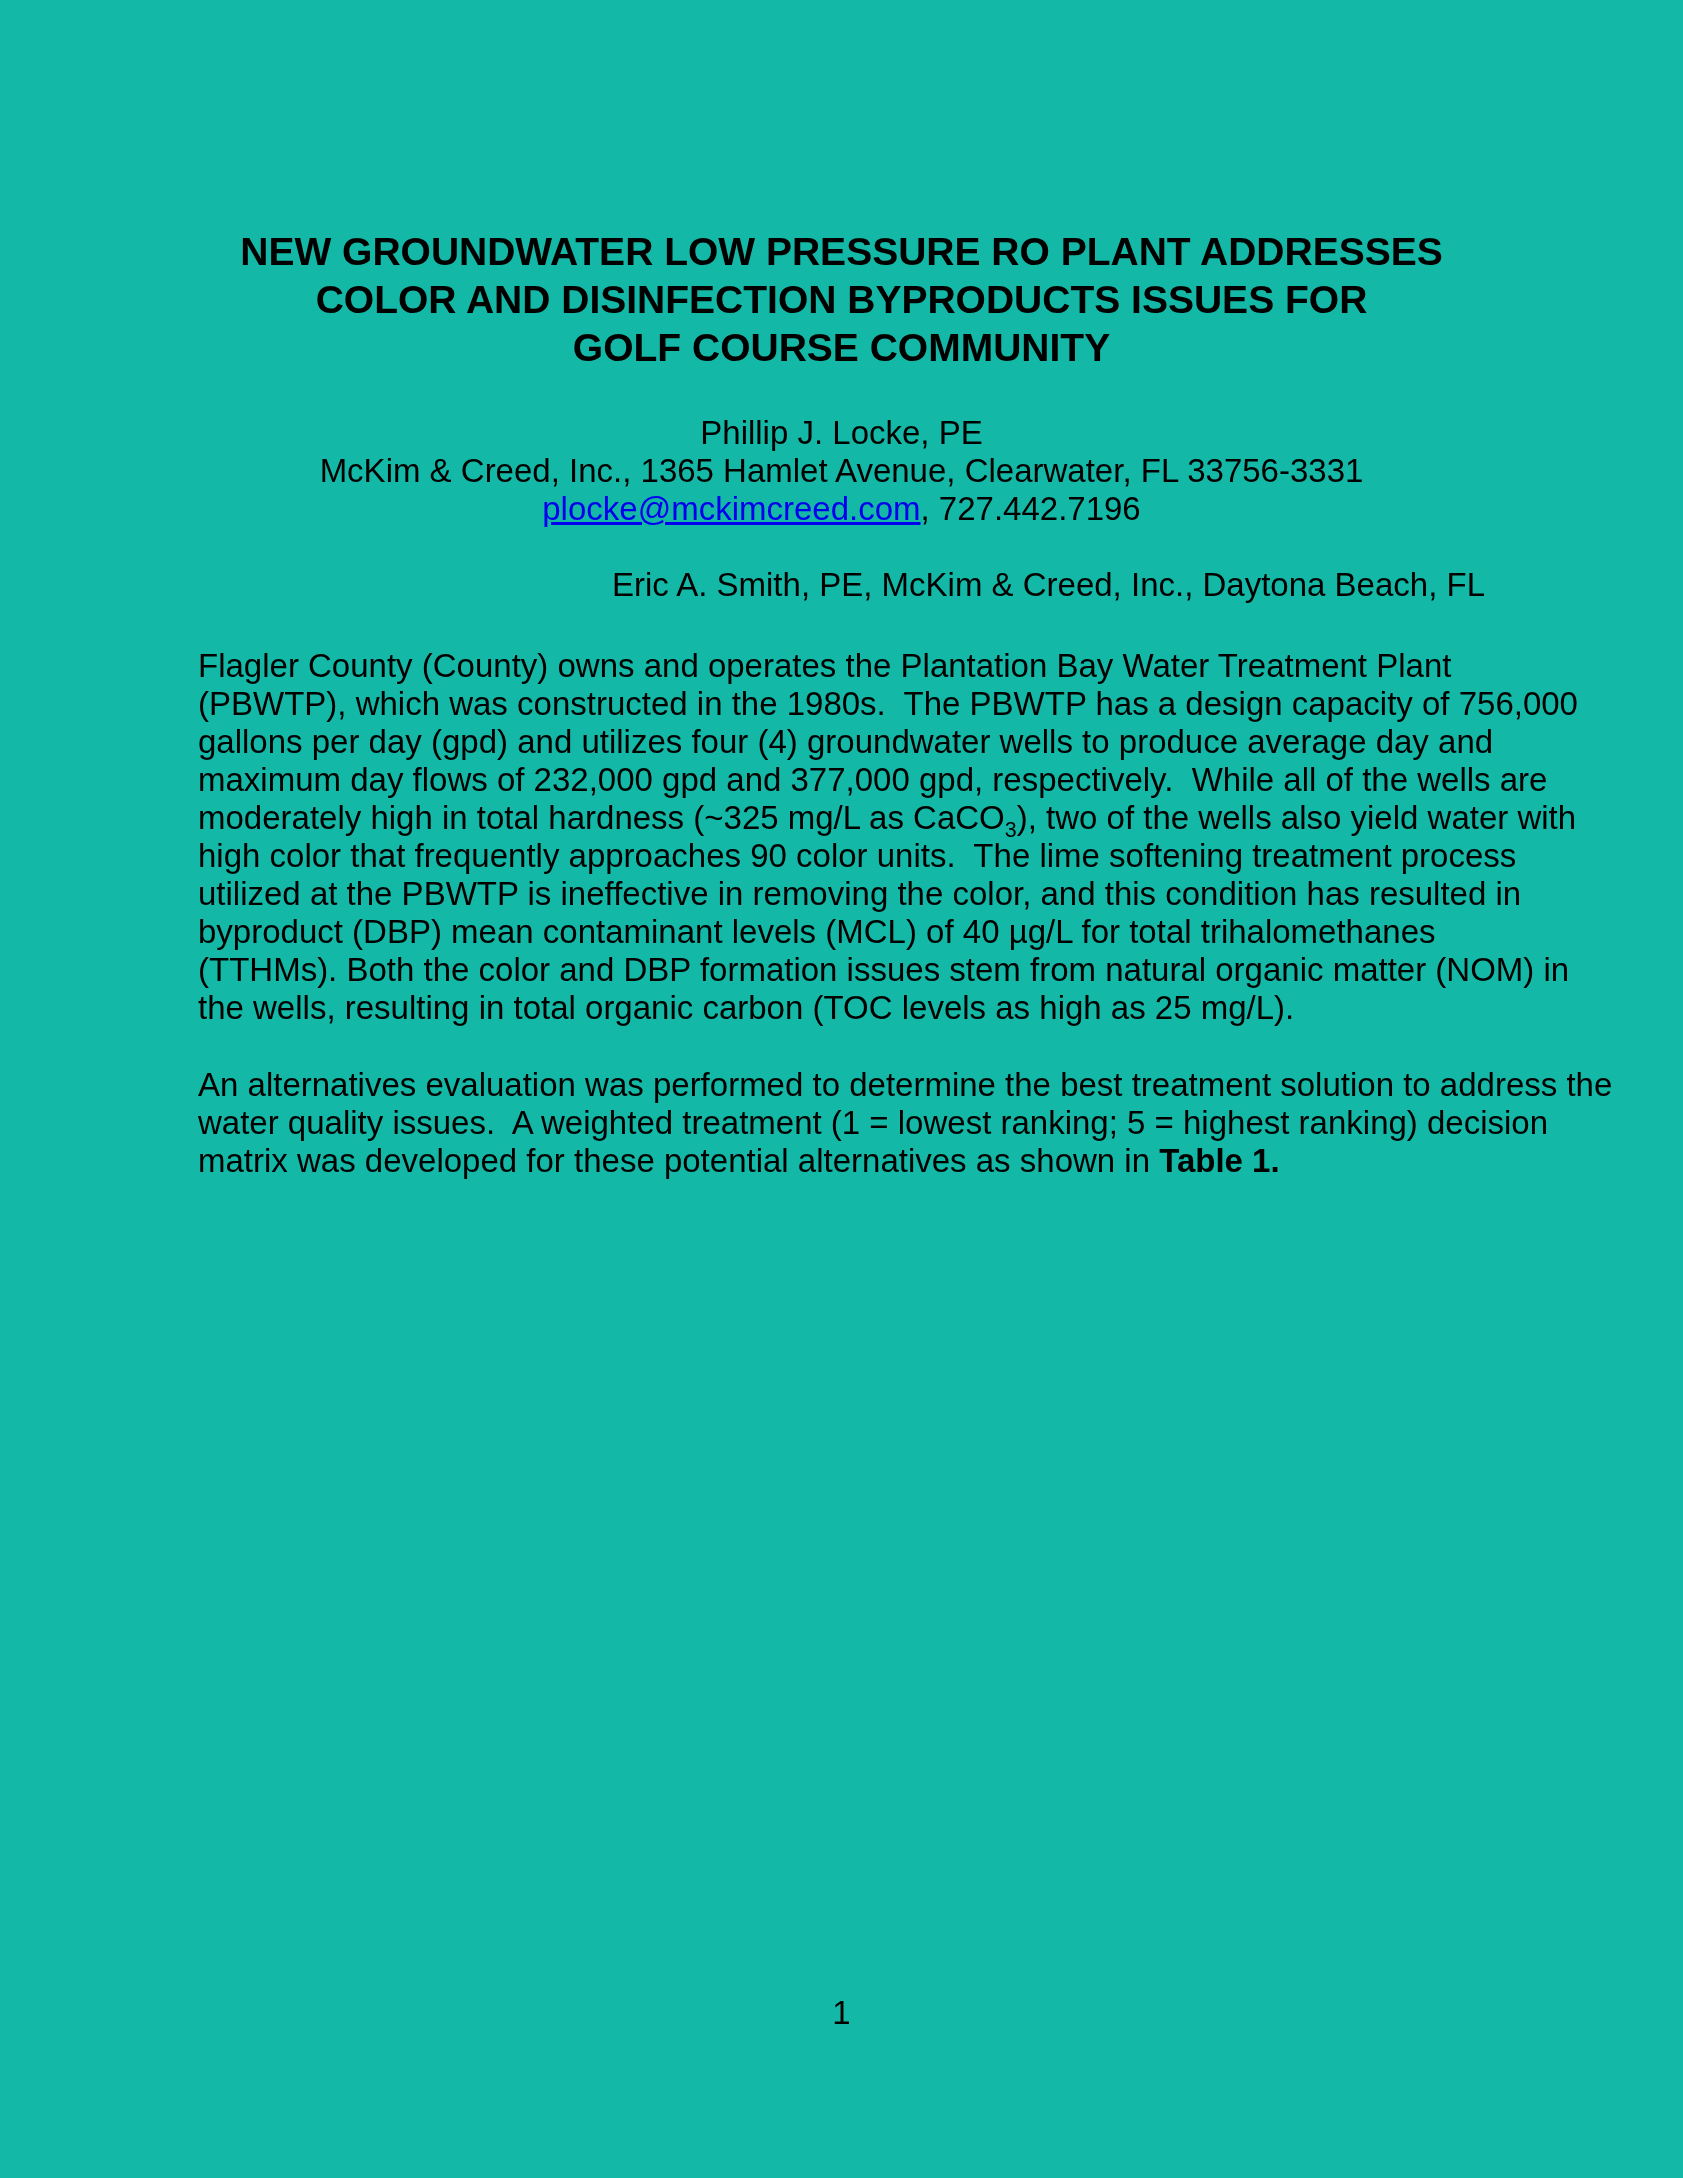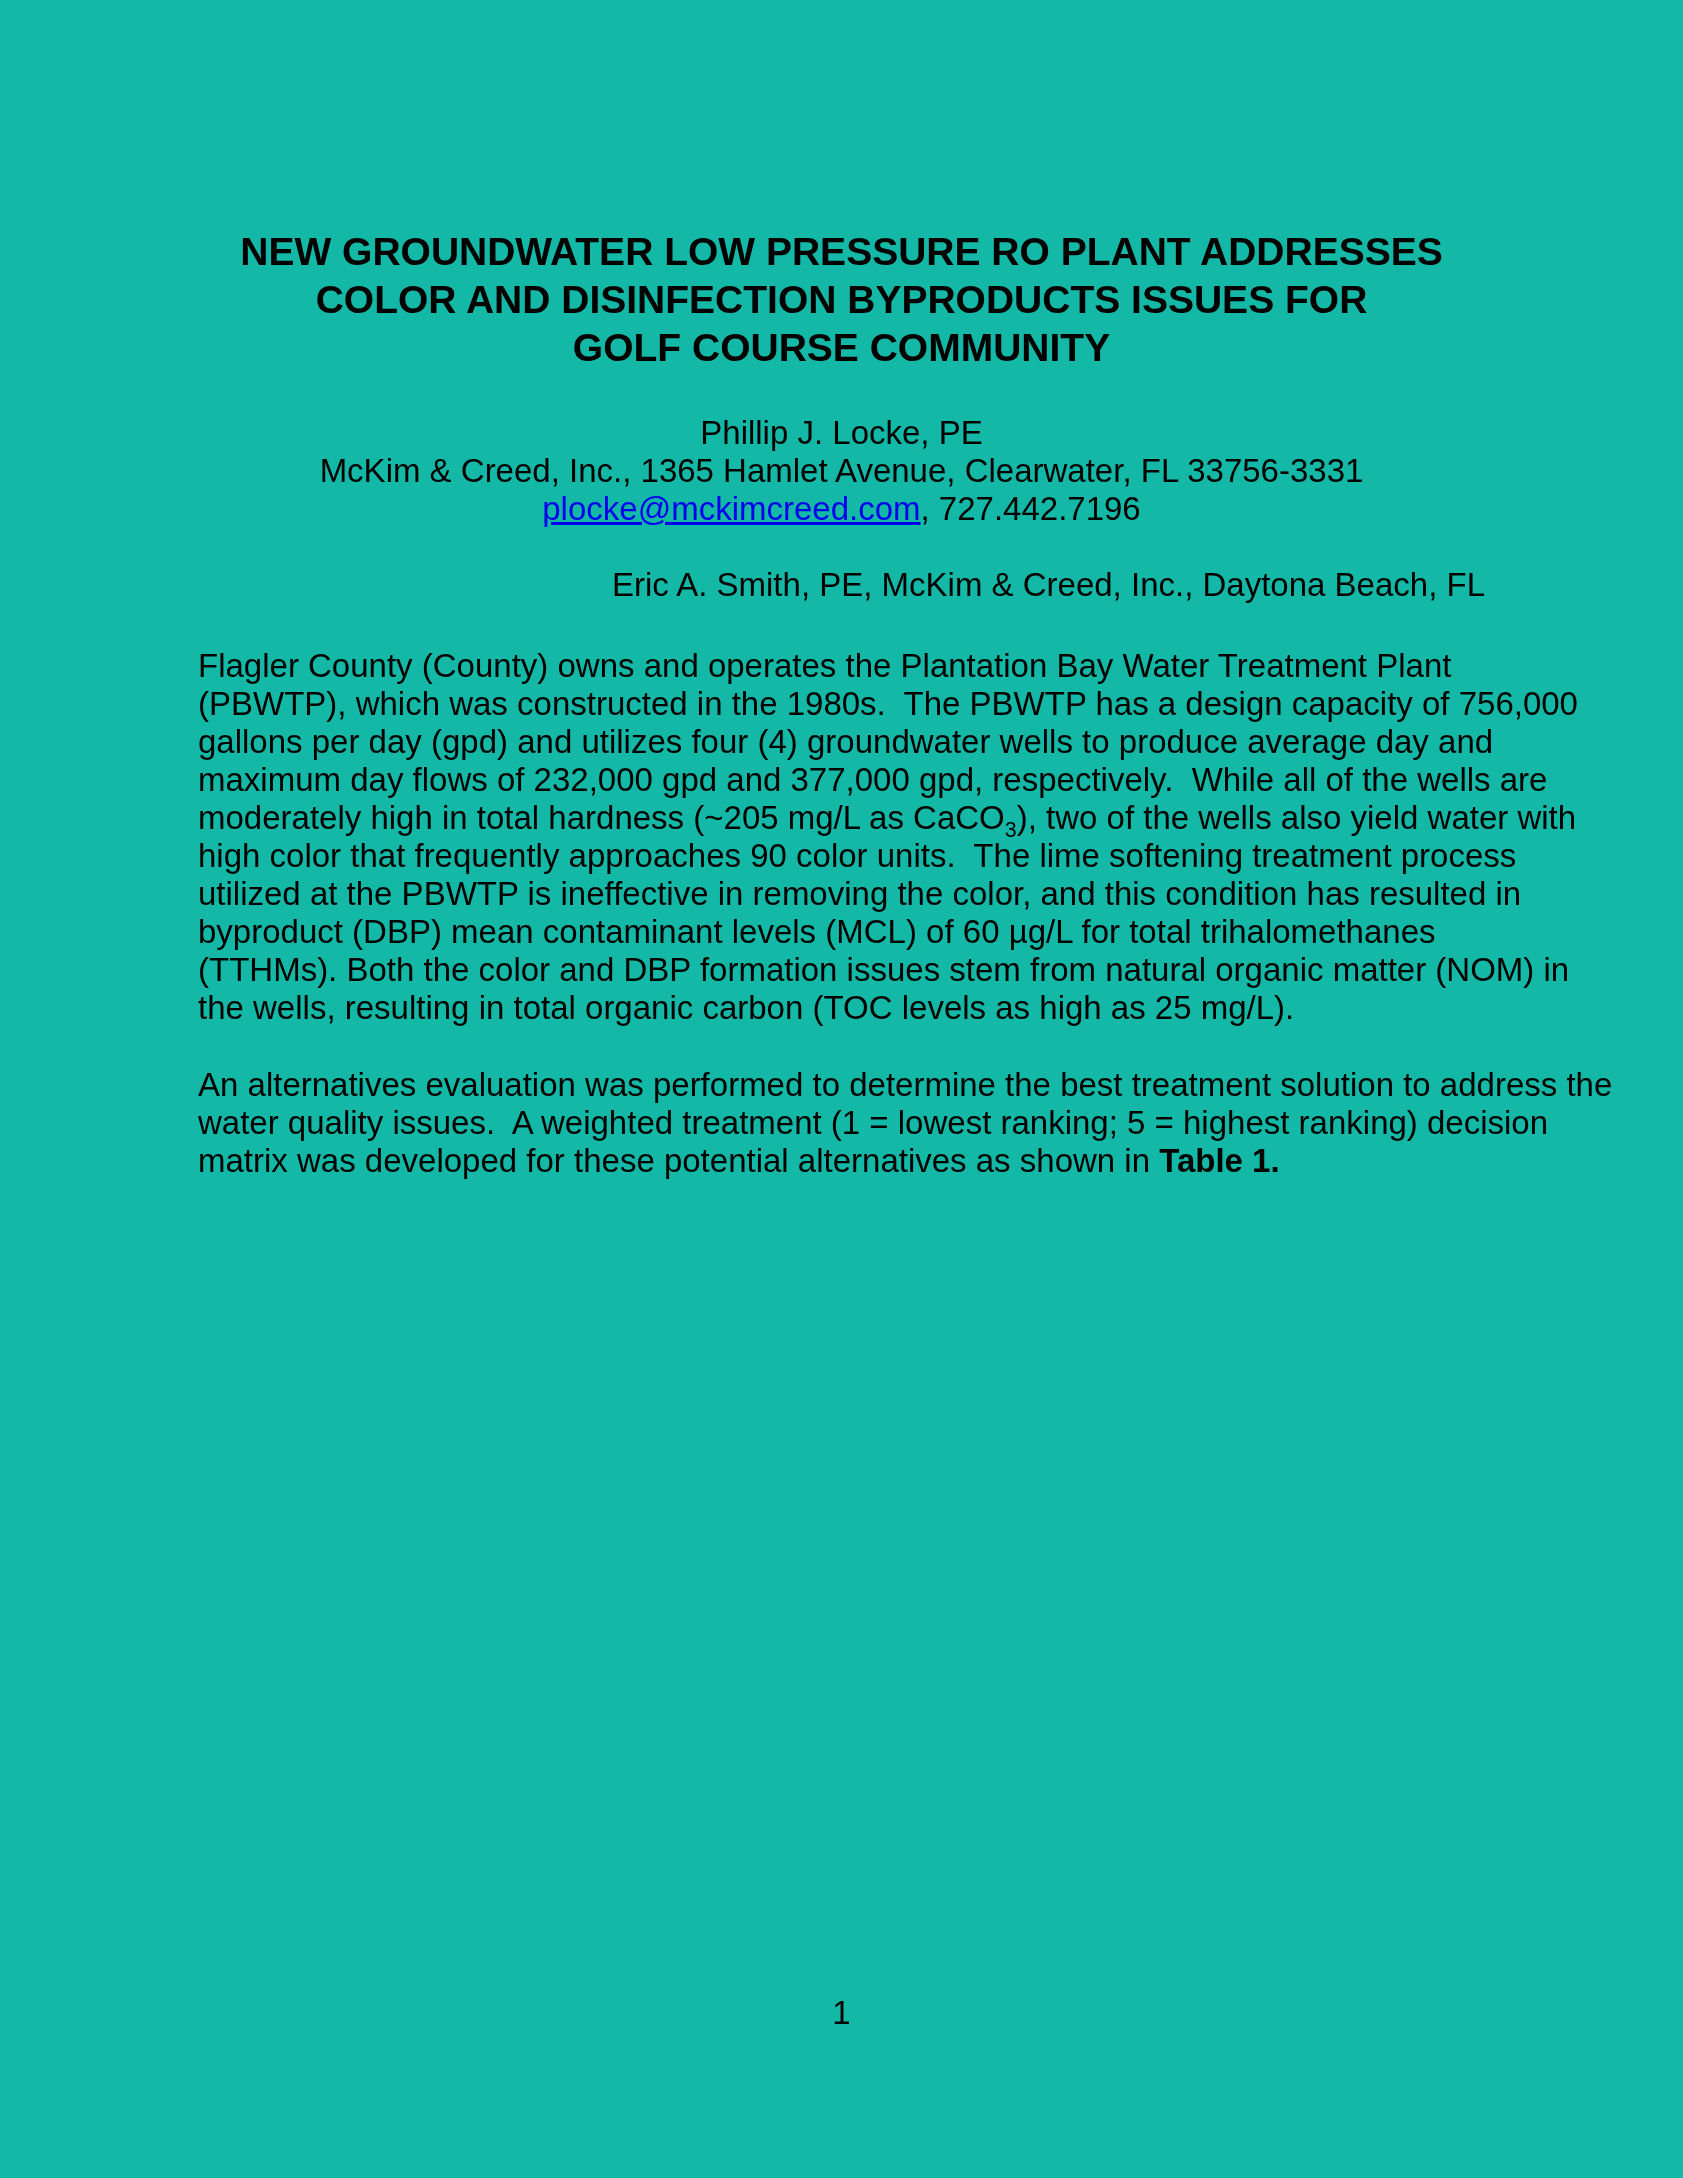--- a/index.html
+++ b/index.html
@@ -81,24 +81,24 @@
     <section class="author-block author-block-secondary">
       <div class="pline">Eric A. Smith, PE, McKim &amp; Creed, Inc., Daytona Beach, FL</div>
     </section>
 
 
     <div class="para para-1">
       <div class="pline">Flagler County (County) owns and operates the Plantation Bay Water Treatment Plant</div>
       <div class="pline">(PBWTP), which was constructed in the 1980s.&nbsp; The PBWTP has a design capacity of 756,000</div>
       <div class="pline">gallons per day (gpd) and utilizes four (4) groundwater wells to produce average day and</div>
       <div class="pline">maximum day flows of 232,000 gpd and 377,000 gpd, respectively.&nbsp; While all of the wells are</div>
-      <div class="pline"><span>moderately high in total hardness (~205 mg/L as CaCO</span><sub class="chem-sub">3</sub><span>), two of the wells also yield water with</span></div>
+      <div class="pline"><span>moderately high in total hardness (~325 mg/L as CaCO</span><sub class="chem-sub">3</sub><span>), two of the wells also yield water with</span></div>
       <div class="pline">high color that frequently approaches 90 color units.&nbsp; The lime softening treatment process</div>
       <div class="pline">utilized at the PBWTP is ineffective in removing the color, and this condition has resulted in</div>
-      <div class="pline">byproduct (DBP) mean contaminant levels (MCL) of 60 µg/L for total trihalomethanes</div>
+      <div class="pline">byproduct (DBP) mean contaminant levels (MCL) of 40 µg/L for total trihalomethanes</div>
       <div class="pline">(TTHMs). Both the color and DBP formation issues stem from natural organic matter (NOM) in</div>
       <div class="pline">the wells, resulting in total organic carbon (TOC levels as high as 25 mg/L).</div>
     </div>
 
     <div class="para para-2">
       <div class="pline">An alternatives evaluation was performed to determine the best treatment solution to address the</div>
       <div class="pline">water quality issues.&nbsp; A weighted treatment (1 = lowest ranking; 5 = highest ranking) decision</div>
       <div class="pline"><span>matrix was developed for these potential alternatives as shown in </span><strong>Table 1.</strong></div>
     </div>
 

